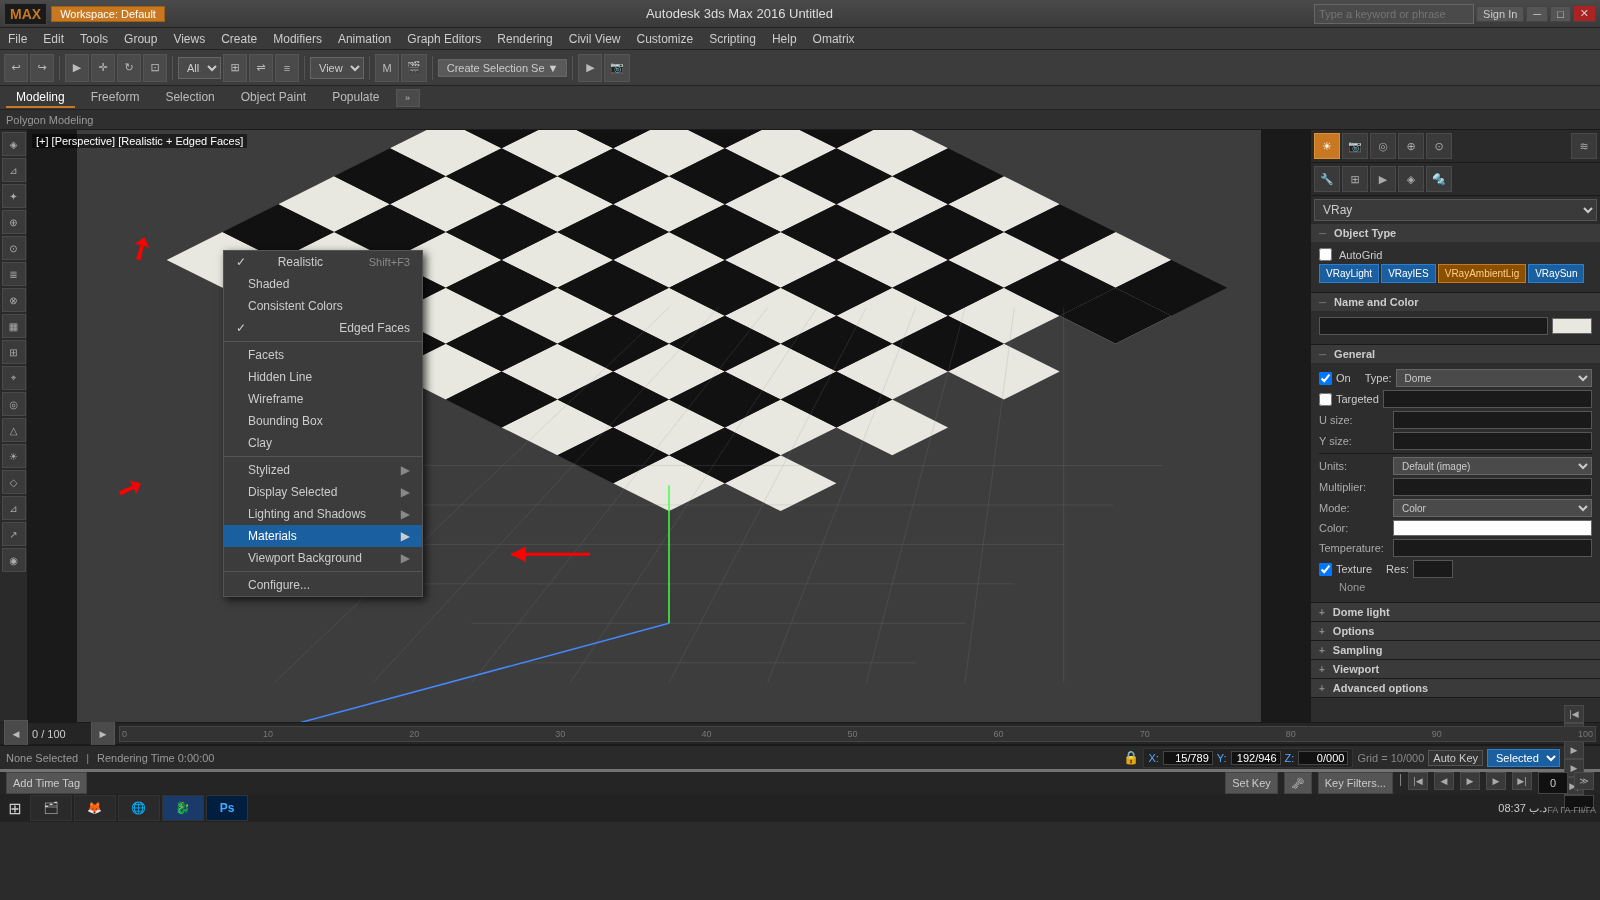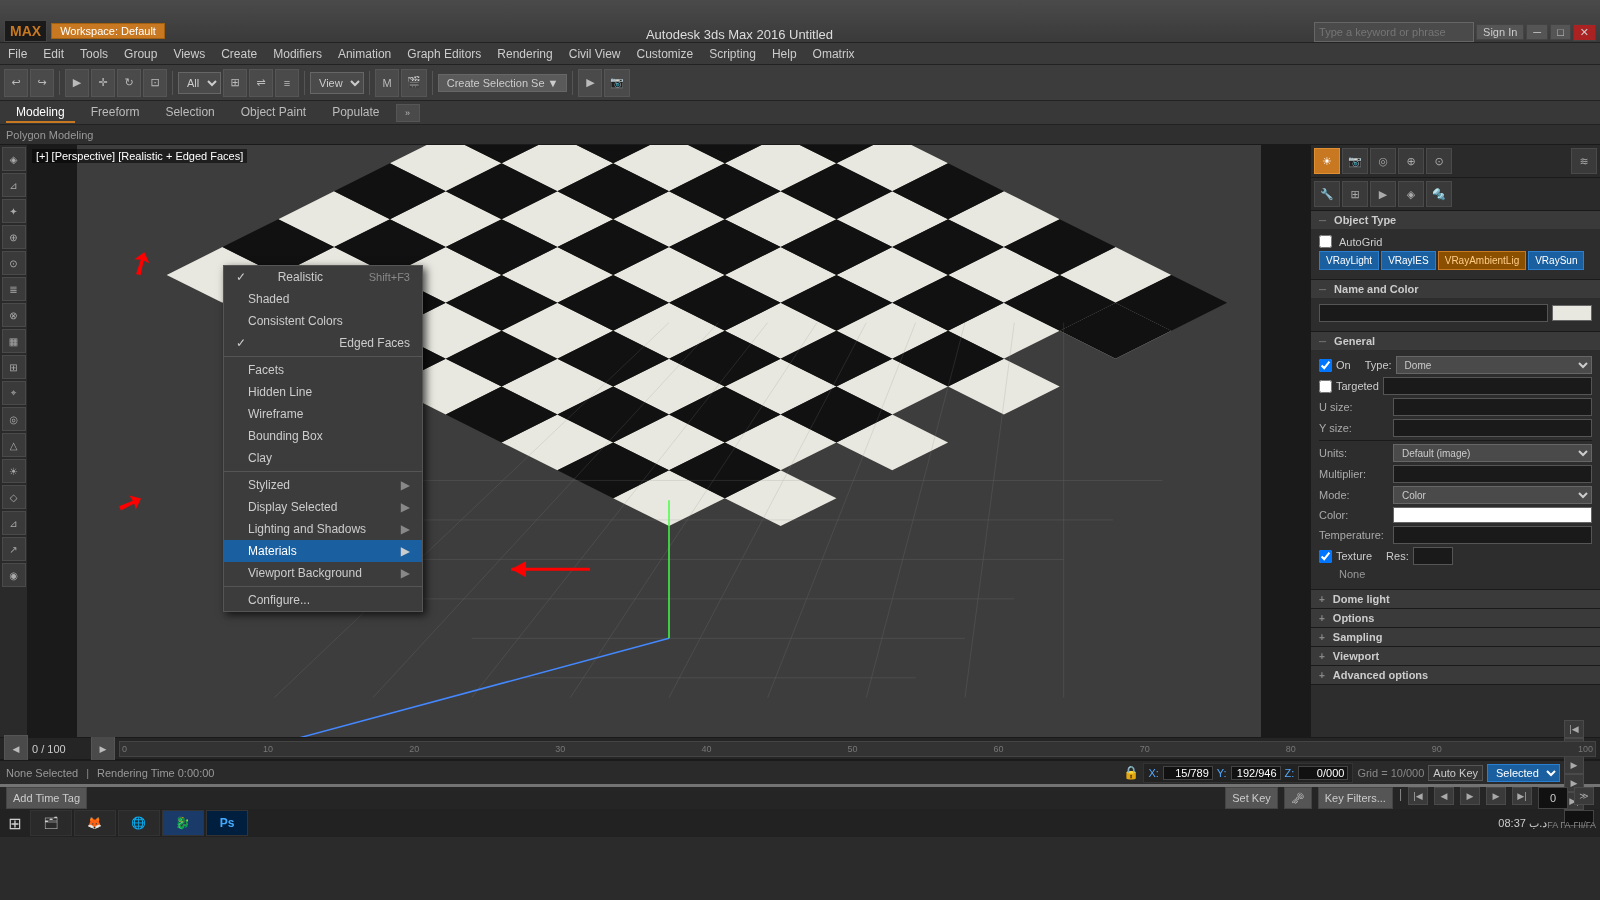--- a/index.html
+++ b/index.html
@@ -1,21 +1,21 @@
 <!DOCTYPE html>
 <html><head>
   <meta charset="utf-8">
   <style>
     * { margin: 0; padding: 0; box-sizing: border-box; }
     body { width: 1600px; height: 900px; overflow: hidden; background: #2b2b2b; font-family: 'Segoe UI', Arial, sans-serif; font-size: 12px; color: #ccc; }
 
     
     #title-bar {
-      width: 100%; height: 43px; background: linear-gradient(to bottom, #4a4a4a, #3a3a3a);
-      display: flex; align-items: flex-end; justify-content: space-between;
+      width: 100%; height: 28px; background: linear-gradient(to bottom, #4a4a4a, #3a3a3a);
+      display: flex; align-items: center; justify-content: space-between;
       border-bottom: 1px solid #222;
       gap: 44px;
     }
     #title-bar-left { display: flex; align-items: center; gap: 4px; padding-left: 4px; }
     #title-bar-center { flex: 1; text-align: center; font-size: 13px; color: #ddd; }
     #title-bar-right { display: flex; align-items: center; gap: 2px; padding-right: 4px; }
     .tb-btn { background: #555; border: 1px solid #444; color: #ccc; padding: 1px 6px; font-size: 11px; cursor: pointer; }
     .workspace-btn { background: #c87820; color: #fff; border: 1px solid #a06010; padding: 1px 8px; font-size: 11px; }
     .app-logo { background: #1a1a1a; color: #c87820; font-weight: bold; font-size: 14px; padding: 2px 5px; border: 1px solid #444; }
 
@@ -442,20 +442,25 @@
       </div>
       <div id="rp-icon-row2">
         <div class="rp-icon-btn">🔧</div>
         <div class="rp-icon-btn">⊞</div>
         <div class="rp-icon-btn">▶</div>
         <div class="rp-icon-btn">◈</div>
         <div class="rp-icon-btn">🔩</div>
       </div>
     </div>
 
+    <div id="vray-row">
+      <select id="vray-select">
+        <option>VRay</option>
+      </select>
+    </div>
 
     <div class="panel-section">
       <div class="panel-header">
         <span class="collapse-arrow">─</span>
         <span>Object Type</span>
       </div>
       <div class="panel-content">
         <div class="panel-row">
           <input type="checkbox" class="panel-checkbox" style="">
           <span>AutoGrid</span>

